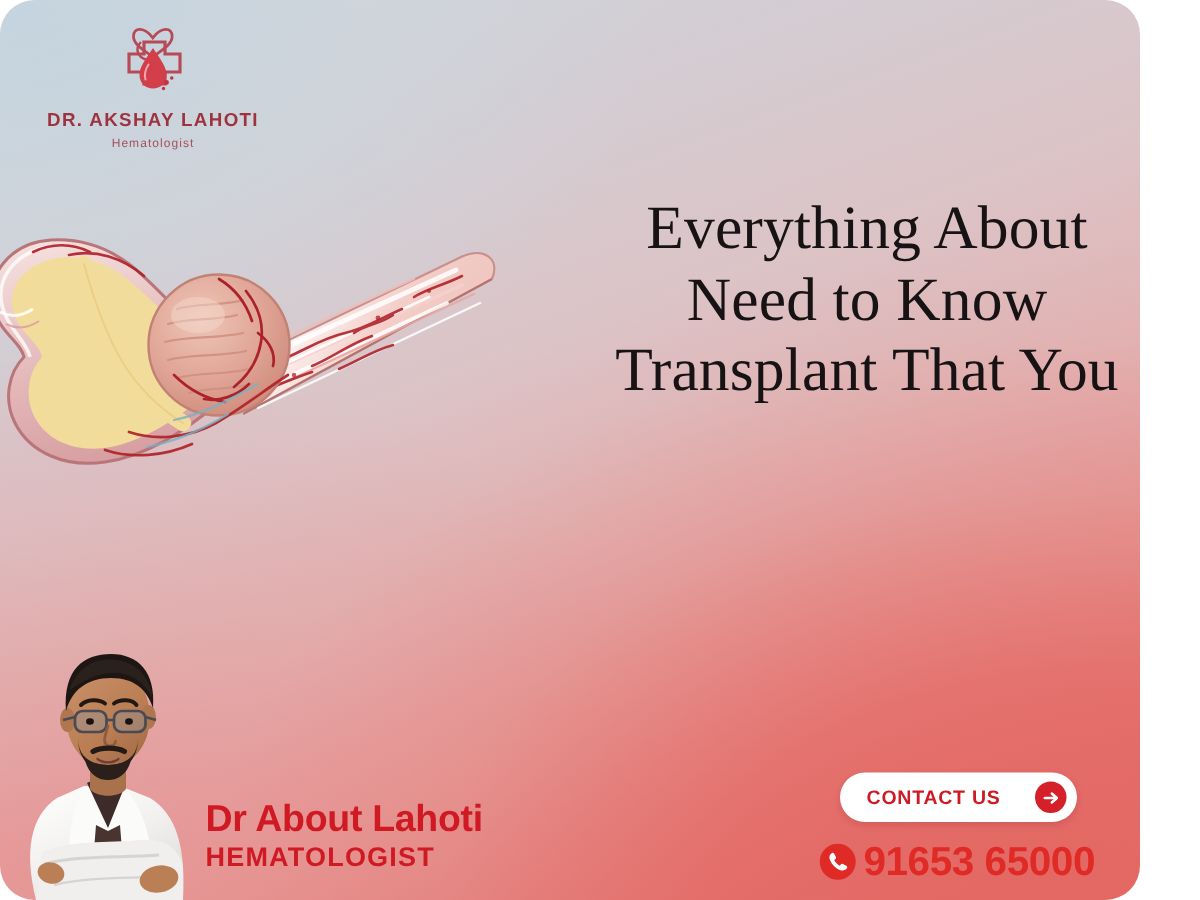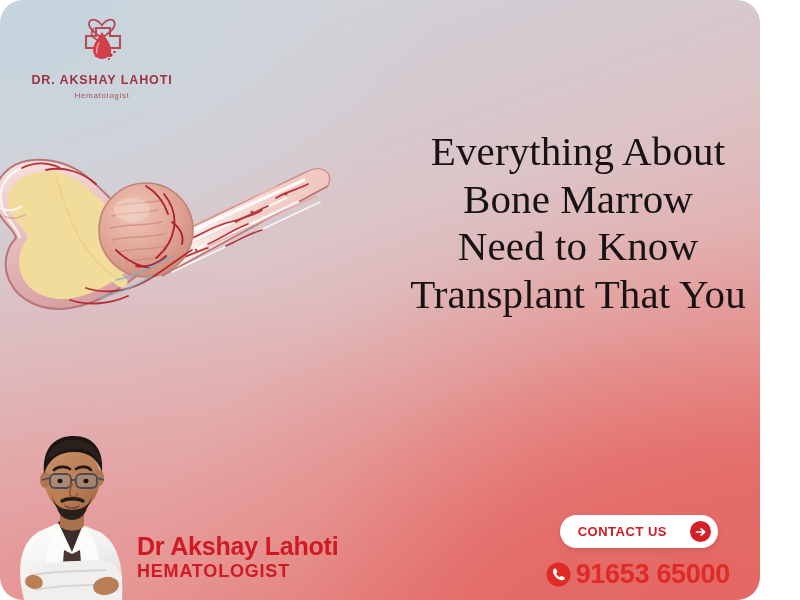--- a/index.html
+++ b/index.html
@@ -283,21 +283,20 @@
       </g>
       <g fill="none" stroke="#79b2c4" stroke-width="1.5" stroke-linecap="round" opacity="0.8">
         <path d="M130 130 C150 126, 168 116, 186 106"></path>
         <path d="M112 148 C132 144, 150 136, 166 126"></path>
       </g>
     </svg>
   </div>
 
   <div class="headline">
     <div>Everything About</div>
-    <div>Bone Marrow</div>
     <div>Need to Know</div>
     <div>Transplant That You</div>
   </div>
 
   <div class="doctor">
     <svg viewBox="0 0 165 200" preserveAspectRatio="xMidYMax meet">
       <defs>
         <linearGradient id="coatGrad" x1="0" y1="0" x2="0.6" y2="1">
           <stop offset="0%" stop-color="#ffffff"></stop>
           <stop offset="55%" stop-color="#f2f1ef"></stop>
@@ -358,21 +357,21 @@
       <path d="M68 101 C73 98, 84 98, 89 101" fill="none" stroke="#241a16" stroke-width="3.4" stroke-linecap="round"></path>
       <path d="M58 92 C58 106, 66 114, 78 114 C90 114, 98 106, 98 92
                C98 104, 90 110, 78 110 C66 110, 58 104, 58 92 Z" fill="#241a16" opacity="0.92"></path>
       <path d="M62 104 C68 112, 88 112, 94 104 C92 115, 86 120, 78 120 C70 120, 64 115, 62 104 Z" fill="#2a1f1a"></path>
 
       <path d="M71 106 C75 109, 81 109, 85 106" fill="none" stroke="#6d3f33" stroke-width="1.5" stroke-linecap="round"></path>
     </svg>
   </div>
 
   <div class="name-block">
-    <div class="doc-name">Dr Akshay Lahoti</div>
+    <div class="doc-name">Dr About Lahoti</div>
     <div class="doc-role">HEMATOLOGIST</div>
   </div>
 
   <div class="contact-btn">
     <span class="contact-label">CONTACT US</span>
     <span class="arrow-circle">
       <svg viewBox="0 0 12 12">
         <path d="M1.5 6 H9" stroke="#ffffff" stroke-width="1.7" stroke-linecap="round" fill="none"></path>
         <path d="M6.2 3 L9.6 6 L6.2 9" stroke="#ffffff" stroke-width="1.7" stroke-linecap="round" stroke-linejoin="round" fill="none"></path>
       </svg>

